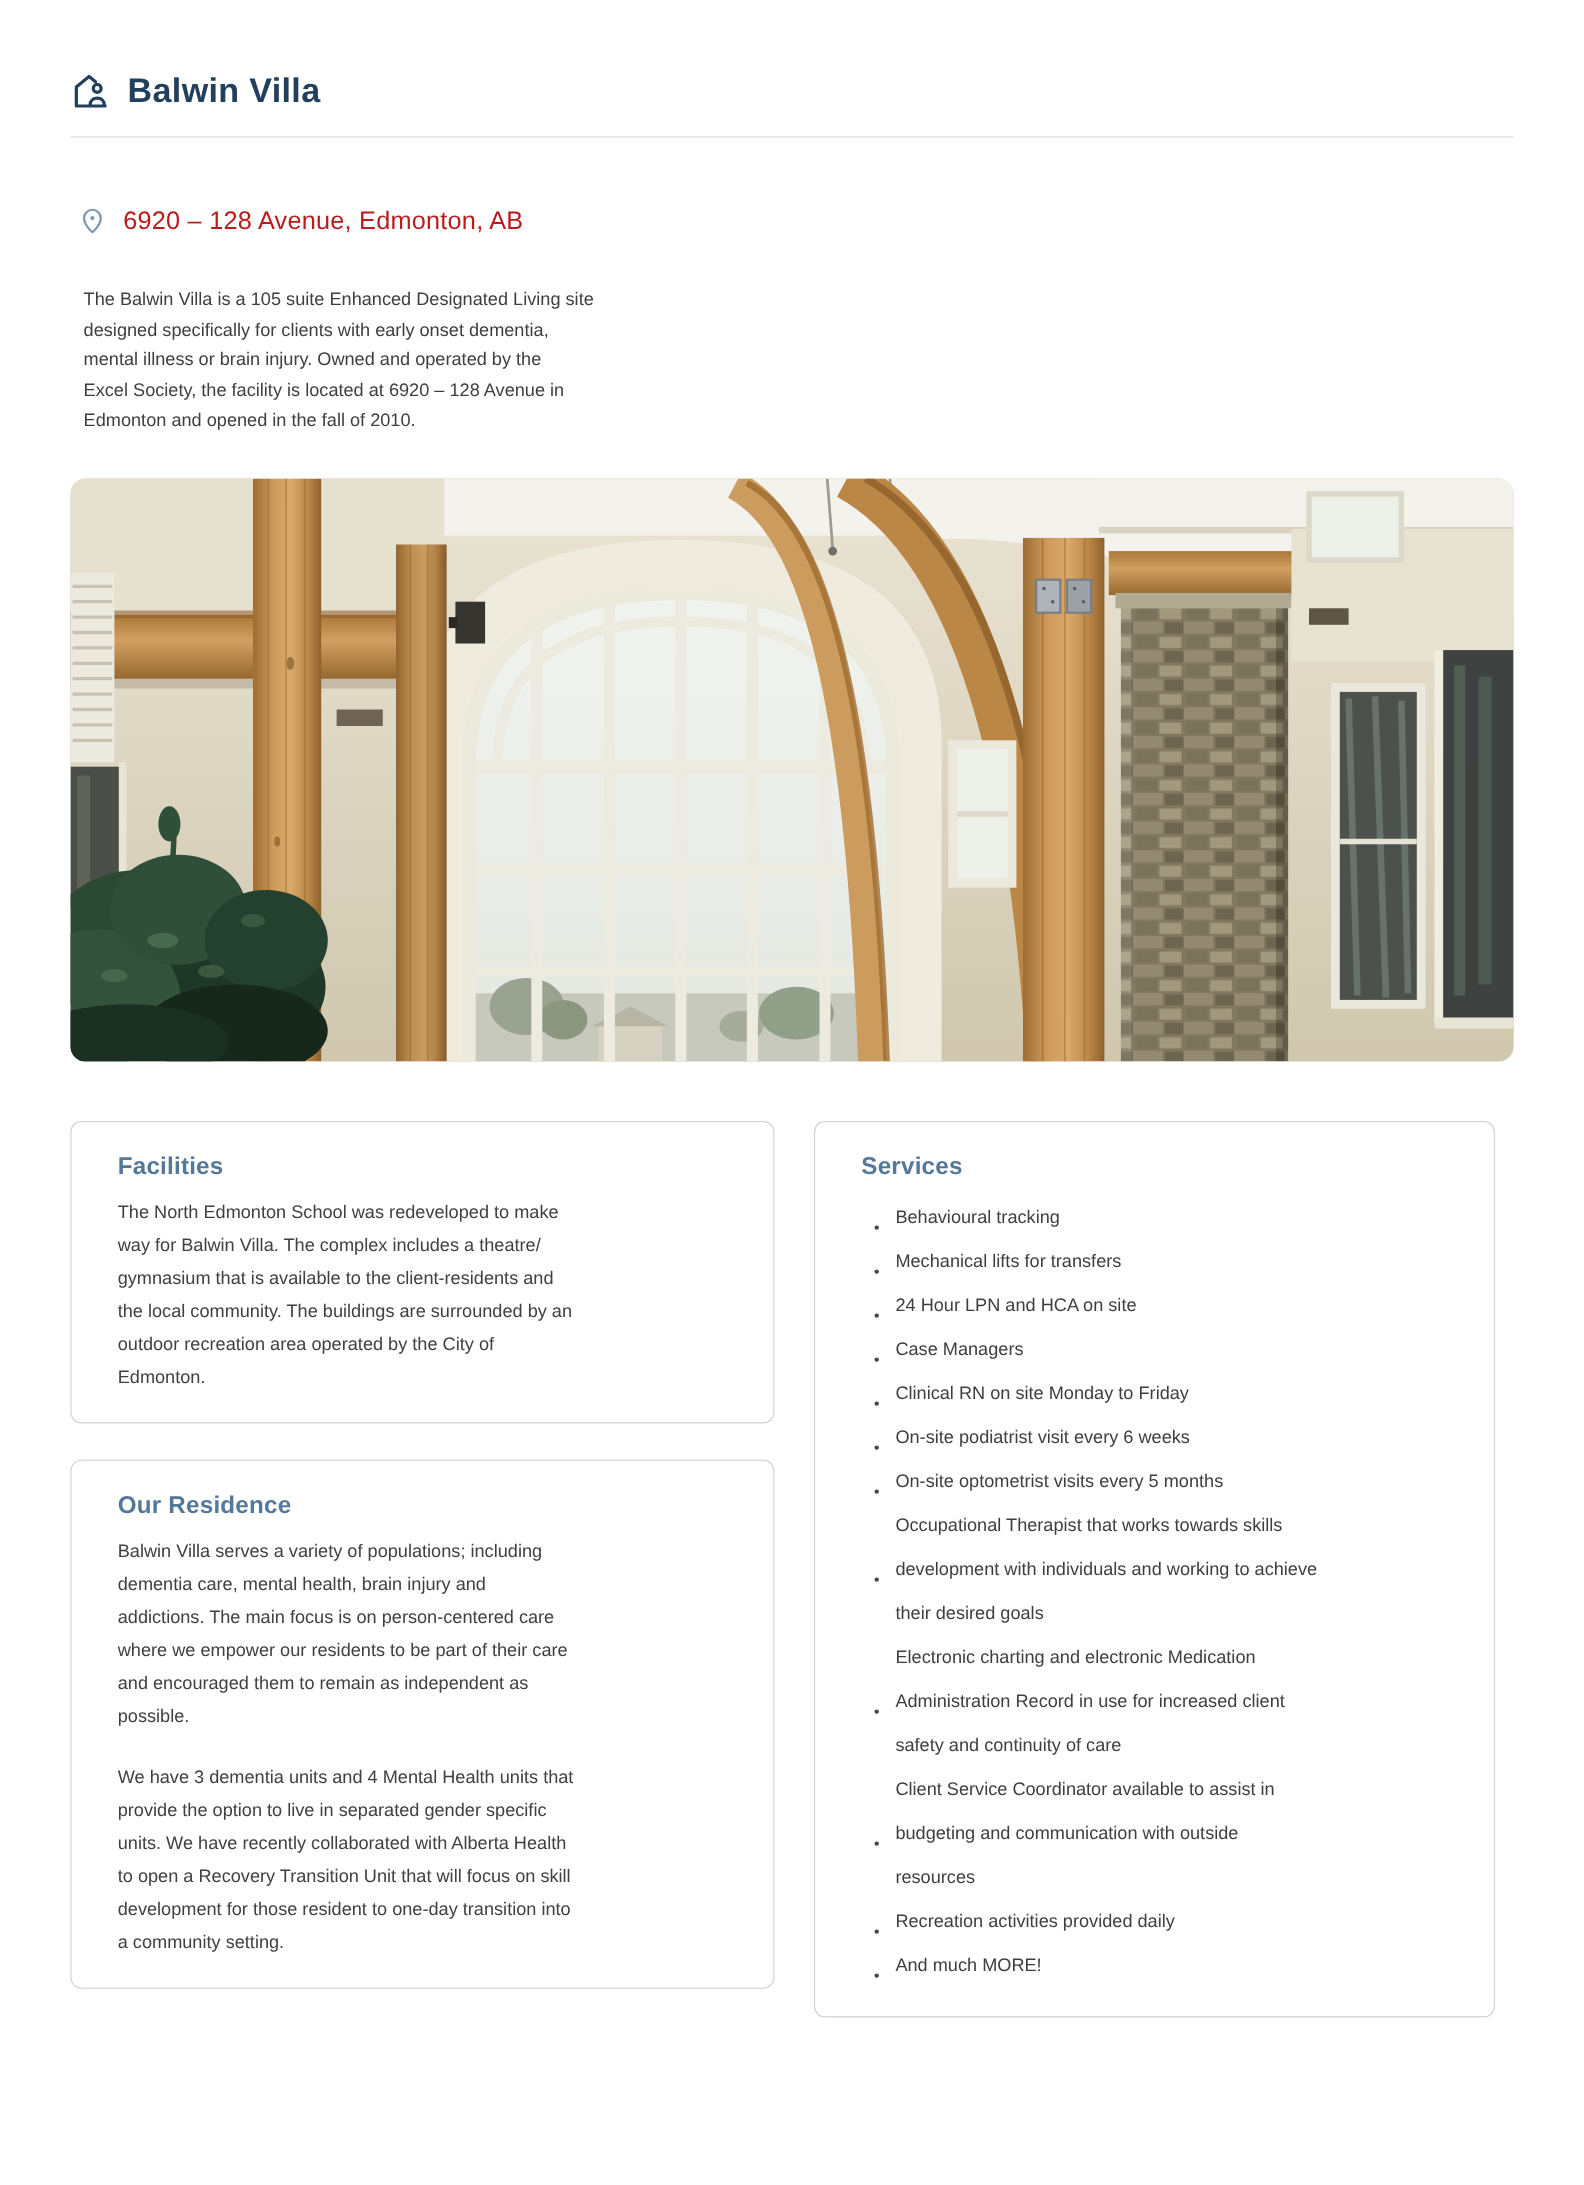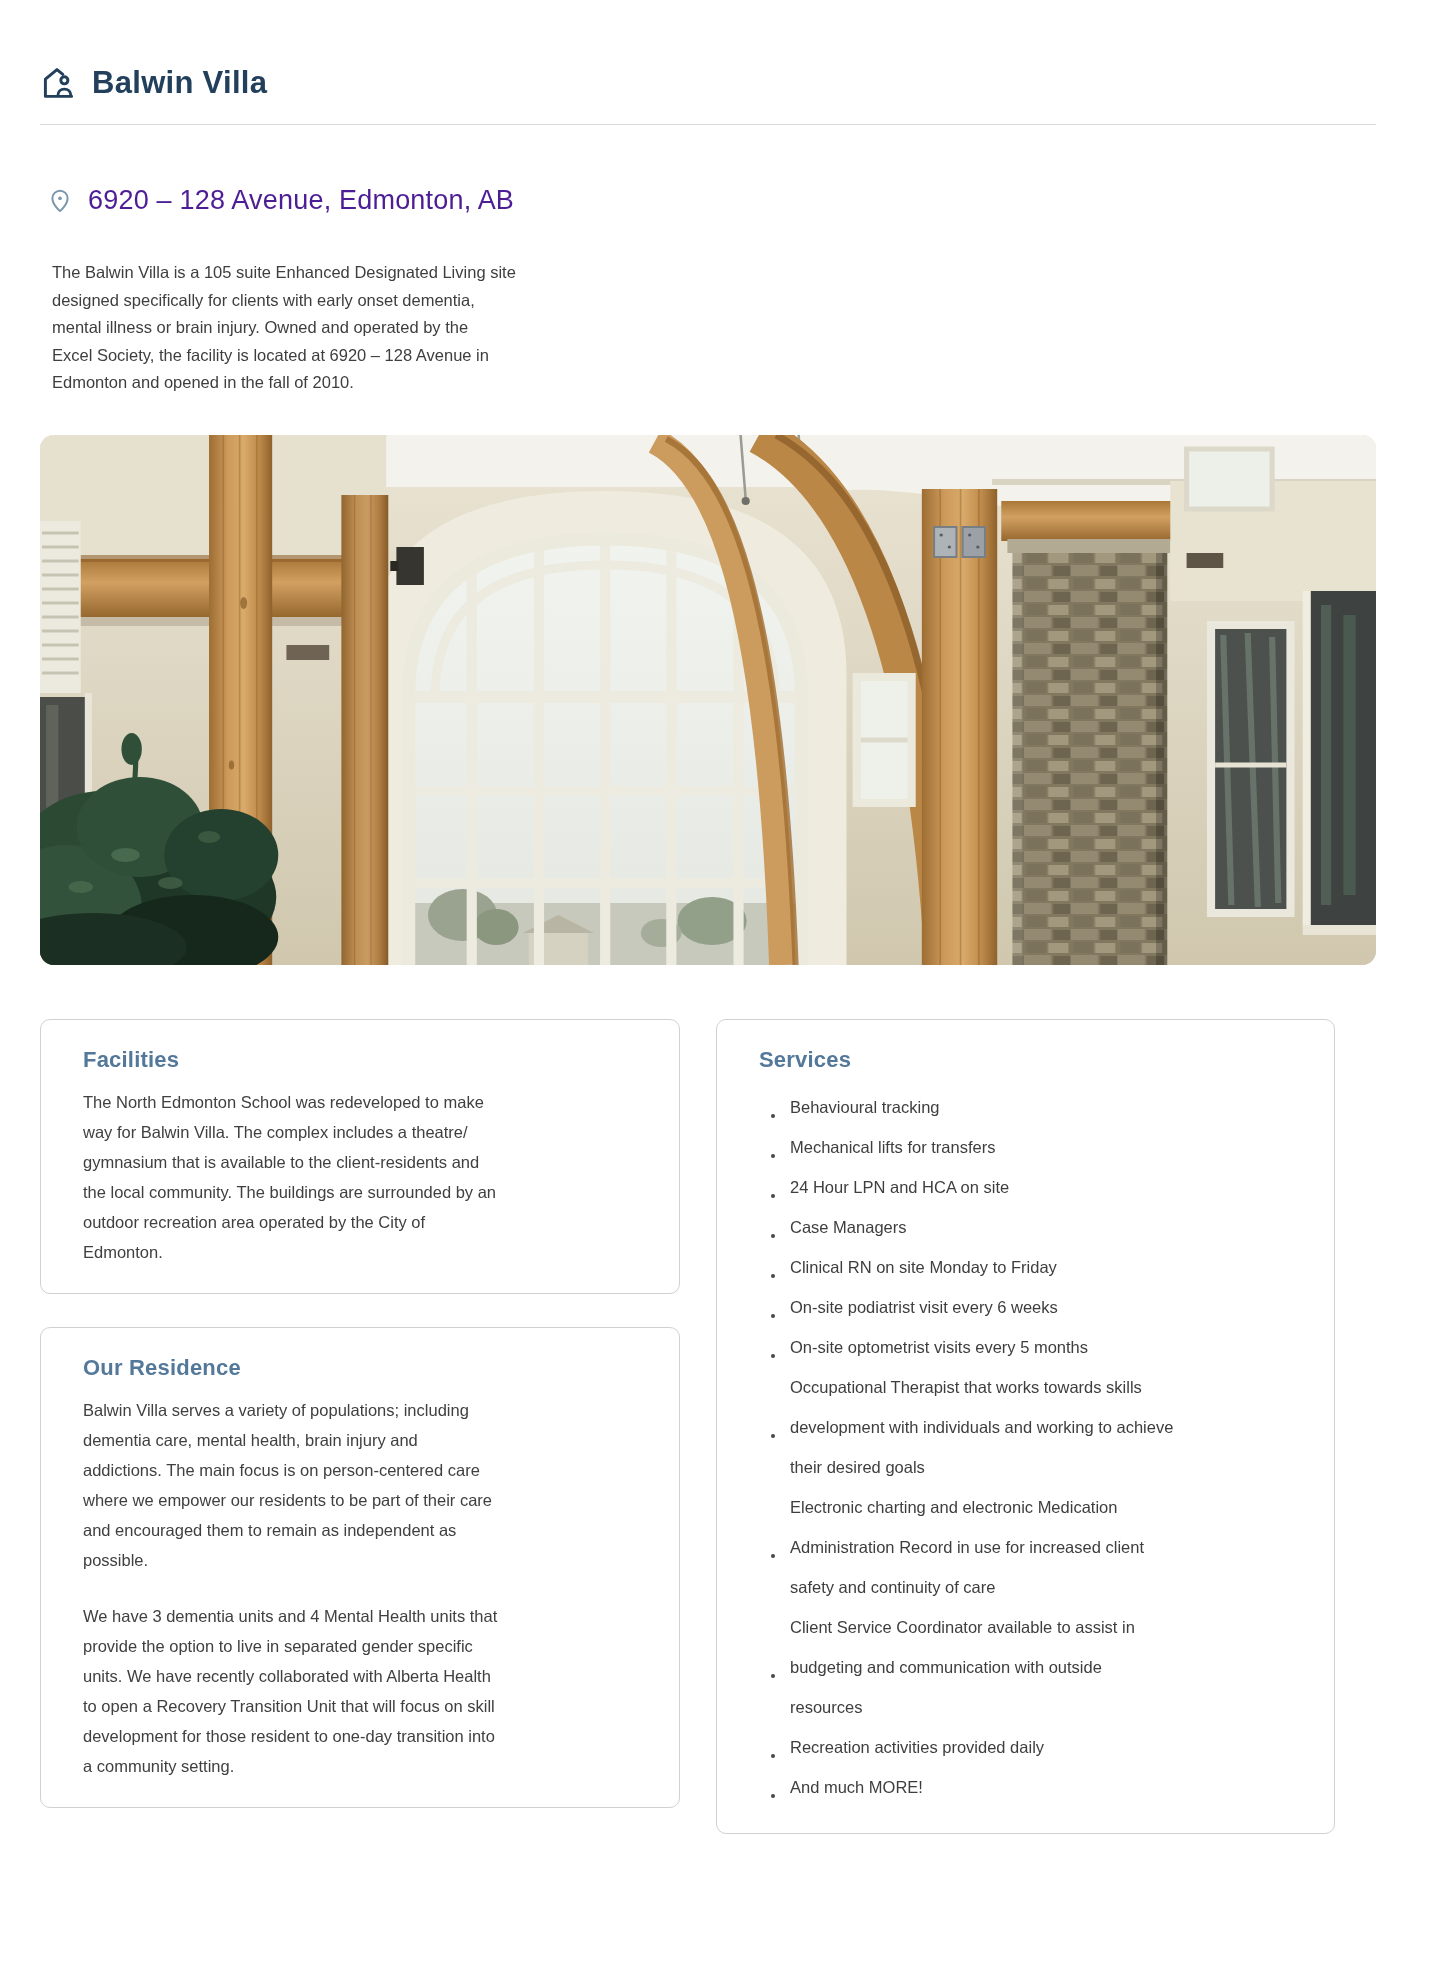--- a/index.html
+++ b/index.html
@@ -2,32 +2,32 @@
 <html><head>
 <meta charset="utf-8">
 <style>
   html,body{margin:0;padding:0;background:#ffffff;}
   body{
     width:1440px;
     font-family:"Liberation Sans","DejaVu Sans",sans-serif;
     color:#3e3e3e;
     -webkit-font-smoothing:antialiased;
   }
-  .page{padding:64px 64px 60px 40px;box-sizing:border-box;width:1440px;}
+  .page{padding:64px 64px 60px 64px;box-sizing:border-box;width:1440px;}
 
   
   .hdr{display:flex;align-items:center;gap:15px;}
   .hdr .logo{width:37px;height:37px;flex:none;display:inline-flex;}
   .hdr .logo svg{width:100%;height:100%;}
   h1.title{margin:0;font-size:31px;line-height:36px;font-weight:700;color:#223f5c;letter-spacing:.3px;}
   hr.divider{border:none;border-top:1px solid #dadada;margin:23px 0 0 0;}
 
   
   .address{display:flex;align-items:center;gap:14px;margin:58px 0 0 6px;
-    color:#4c1d95;font-size:27px;line-height:34px;font-weight:400;letter-spacing:.2px;}
+    color:#b91c1c;font-size:23px;line-height:34px;font-weight:400;letter-spacing:.2px;}
   .address .pin{width:28px;height:28px;flex:none;display:inline-flex;}
   .address .pin svg{width:100%;height:100%;}
 
   
   .intro{margin:42px 0 0 12px;font-size:16.5px;line-height:27.5px;white-space:pre-line;color:#3e3e3e;}
 
   
   .photo{margin-top:38px;height:530px;border-radius:14px;overflow:hidden;background:#d8d0bc;}
   .photo svg{display:block;width:100%;height:100%;}
 

